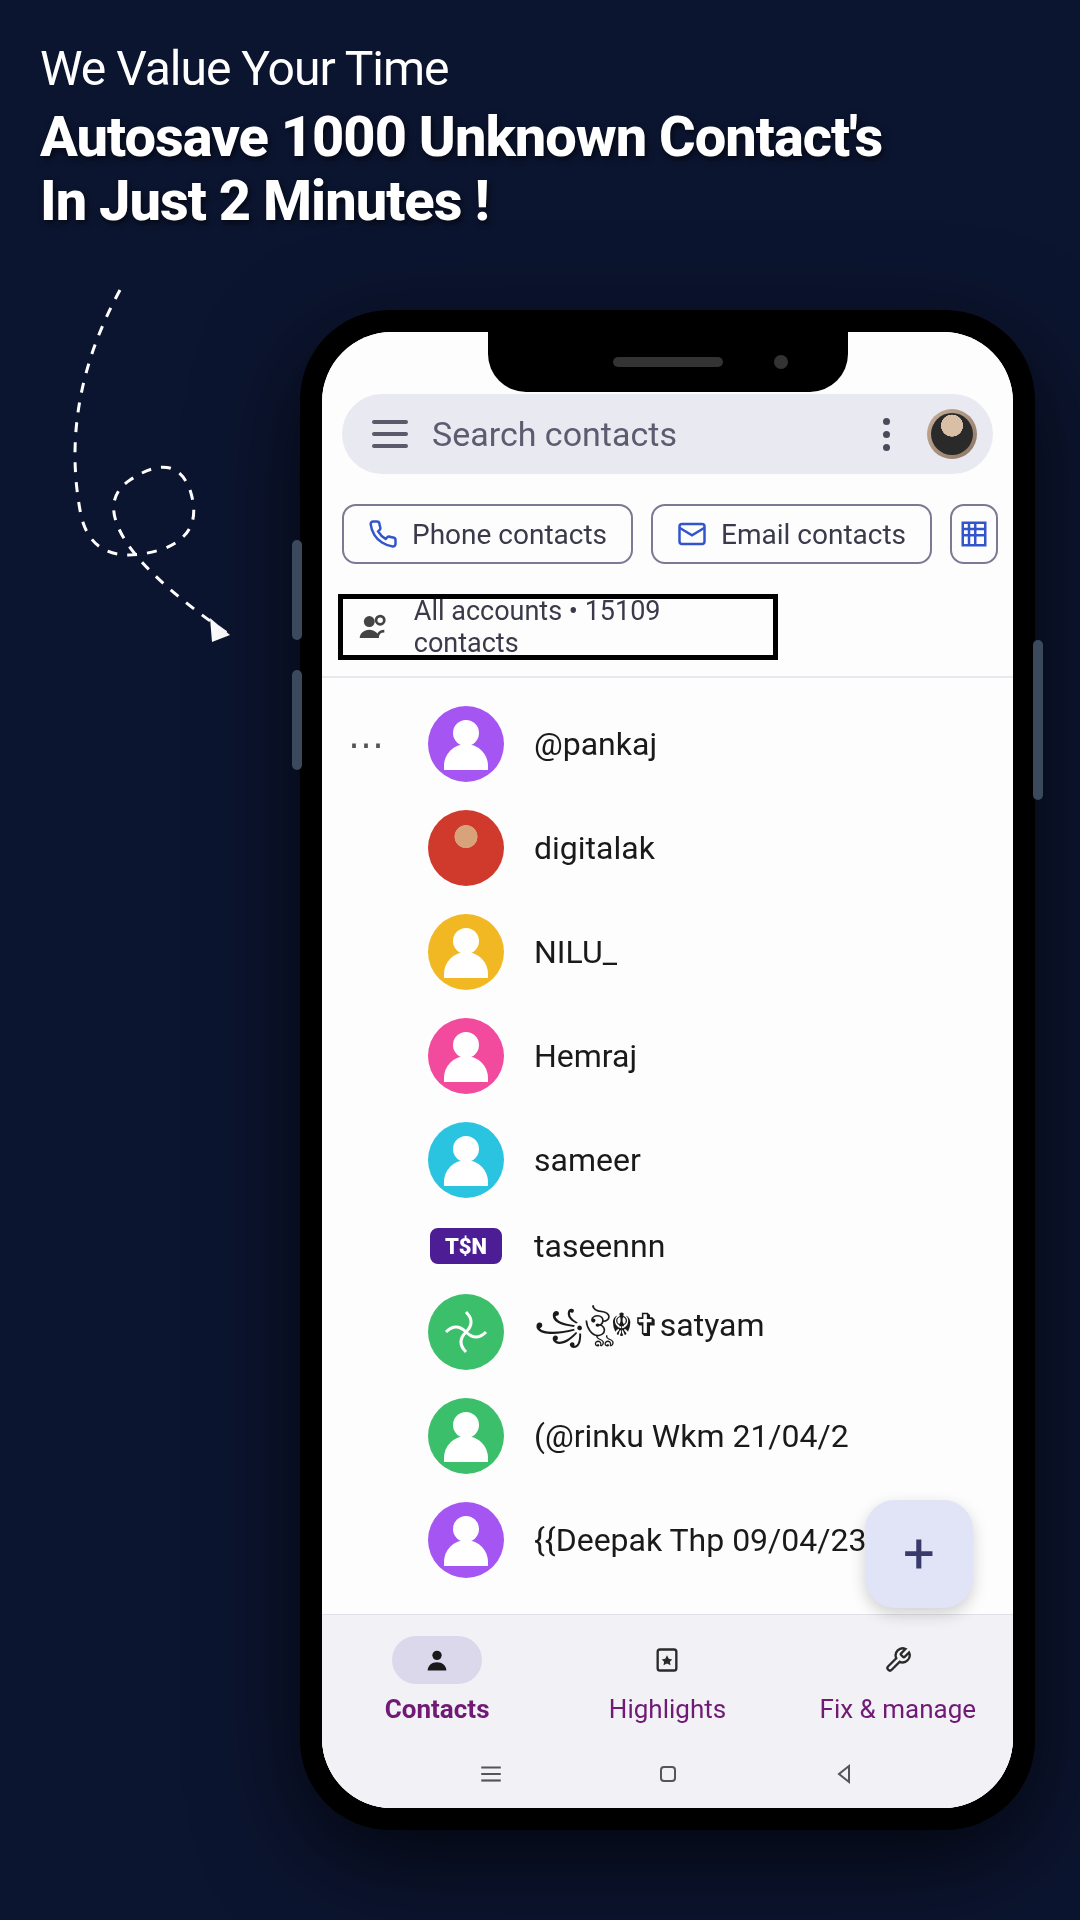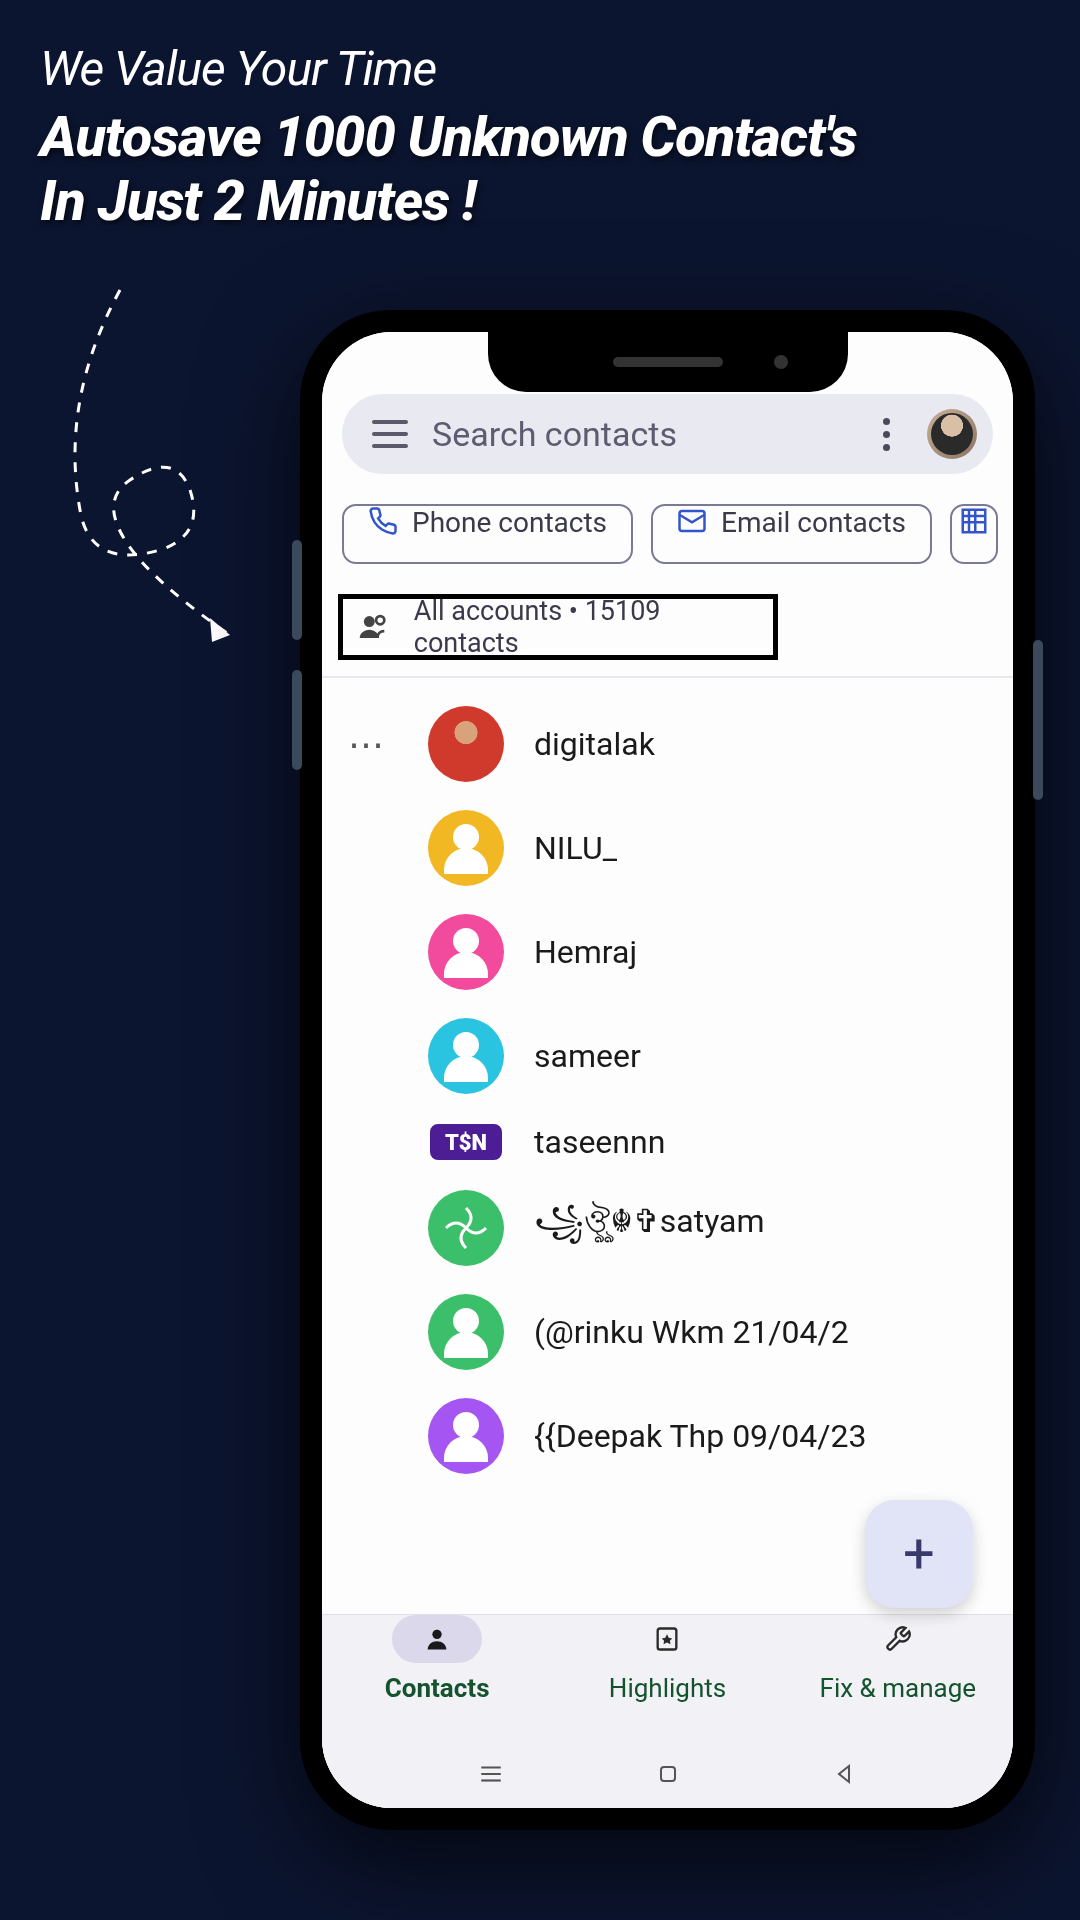--- a/index.html
+++ b/index.html
@@ -4,21 +4,21 @@
 <style>
 * { margin: 0; padding: 0; box-sizing: border-box; }
 body {
   width: 1080px;
   height: 1920px;
   background: #0c1530;
   font-family: -apple-system, BlinkMacSystemFont, 'Segoe UI', Roboto, Arial, sans-serif;
   position: relative;
   overflow: hidden;
 }
-.marketing-header { padding: 40px 40px 0 40px; font-style: italic; }
+.marketing-header { padding: 40px 40px 0 40px; }
 .subtitle { color: #fff; font-size: 48px; font-weight: 400; letter-spacing: -1px; }
 .headline { color: #fff; font-size: 56px; font-weight: 800; line-height: 1.15; margin-top: 8px; letter-spacing: -1px; text-shadow: 2px 3px 6px rgba(0,0,0,0.6); }
 
 
 .arrow-wrapper { position: absolute; top: 280px; left: 30px; width: 230px; height: 340px; pointer-events: none; }
 
 
 .phone {
   position: absolute;
   top: 310px;
@@ -83,20 +83,21 @@
 .avatar-img { width: 50px; height: 50px; border-radius: 50%; background: linear-gradient(135deg,#c8b09a,#8a7460); position:relative; overflow:hidden; }
 .avatar-img::after { content:""; position:absolute; inset:4px; background: radial-gradient(circle at 50% 30%, #d8bfa6 30%, transparent 31%), #2a2a2a; border-radius:50%;}
 
 
 .chips { display:flex; gap:18px; padding: 30px 20px 22px 20px; overflow:hidden; }
 .chip {
   border: 2px solid #7a7a94;
   border-radius: 14px;
   height: 60px;
   display:flex;
+  align-items:center;
   gap: 14px;
   padding: 0 24px;
   color:#3a3a4a;
   font-size: 28px;
   white-space:nowrap;
   cursor:pointer;
 }
 .chip-partial { width: 48px; padding: 0; justify-content:center; flex-shrink:0; }
 .chip svg { flex-shrink:0; }
 
@@ -161,24 +162,25 @@
   height: 130px;
   background:#f1f1f6;
   display:flex;
   border-top: 1px solid #e0e0e8;
 }
 .nav-item {
   flex:1;
   display:flex;
   flex-direction:column;
   align-items:center;
+  justify-content:center;
   gap:10px;
   cursor:pointer;
   font-size: 26px;
-  color:#14532d;
+  color:#701a75;
 }
 .nav-item.active .nav-icon-bg { background:#dcd8ec; }
 .nav-item.active { font-weight:700; }
 .nav-icon-bg { width:90px; height:48px; border-radius:24px; display:flex; align-items:center; justify-content:center; }
 
 
 .sys-nav {
   height: 64px;
   background:#f1f1f6;
   display:flex;
@@ -270,20 +272,24 @@
           <span>15109 contacts</span>
         </span>
       </div>
 
       <div class="divider"></div>
 
       <div class="list">
         <div class="dots-side">⋯</div>
         <div id="contacts-container">
             <div class="contact-row">
+              <div class="contact-avatar person-silhouette" style="background: rgb(165, 86, 242);"></div>
+              <div class="contact-name">@pankaj</div>
+            </div>
+            <div class="contact-row">
               <div class="contact-avatar" style="background: radial-gradient(circle at 50% 35%, rgb(216, 163, 122) 18%, transparent 19%), rgb(208, 58, 44);"></div>
               <div class="contact-name">digitalak</div>
             </div>
             <div class="contact-row">
               <div class="contact-avatar person-silhouette" style="background: rgb(242, 184, 35);"></div>
               <div class="contact-name">NILU_</div>
             </div>
             <div class="contact-row">
               <div class="contact-avatar person-silhouette" style="background: rgb(242, 74, 156);"></div>
               <div class="contact-name">Hemraj</div>

